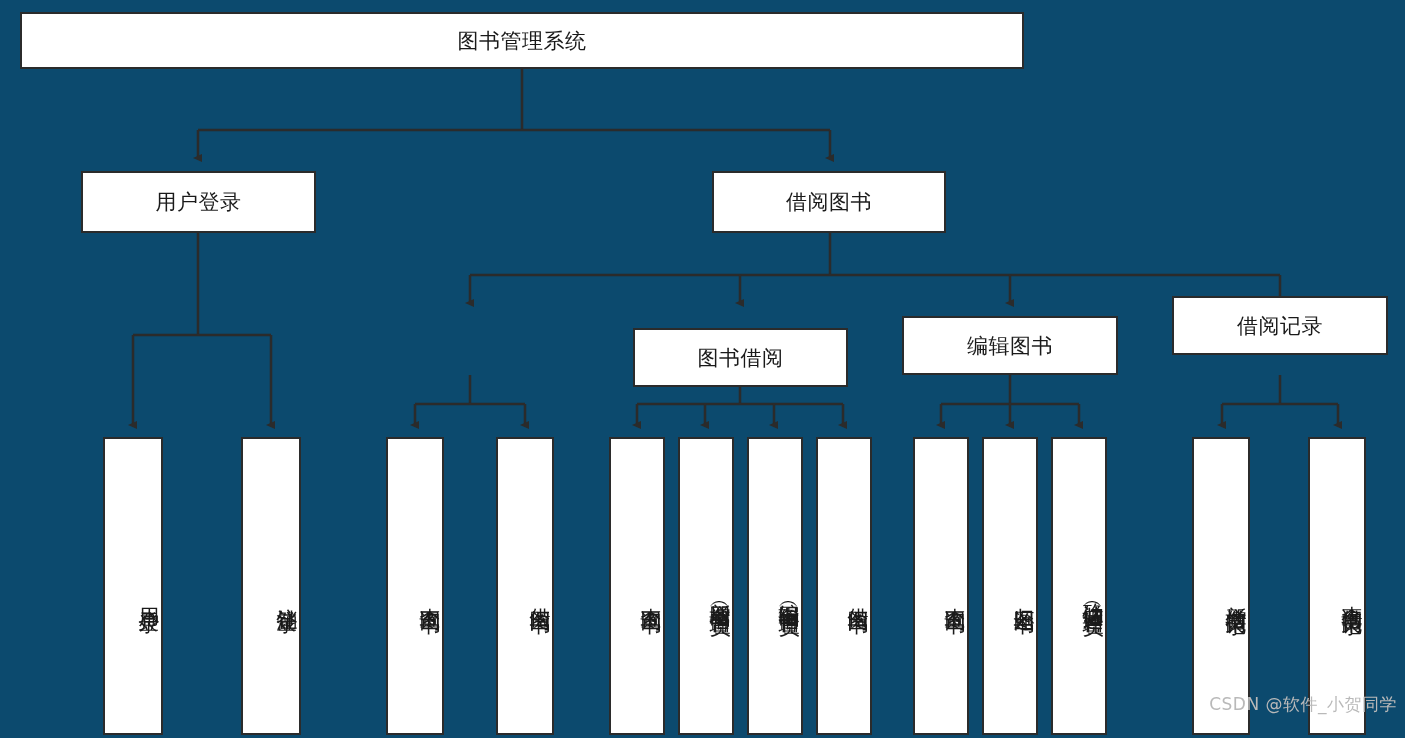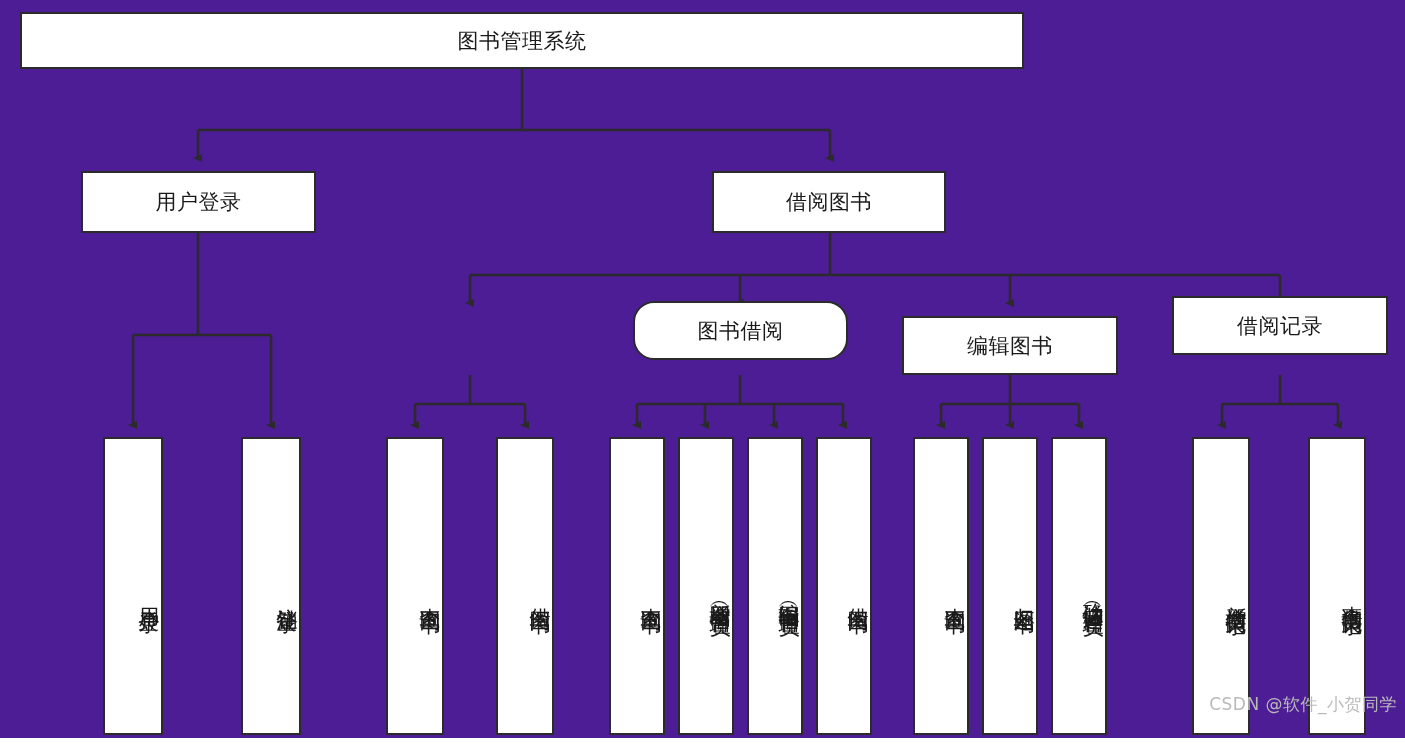--- a/index.html
+++ b/index.html
@@ -7,21 +7,21 @@
     padding: 0;
     background: #ffffff;
   }
   body {
     font-family: "DejaVu Sans", "Liberation Sans", sans-serif;
   }
   #canvas {
     position: relative;
     width: 1405px;
     height: 738px;
-    background: #4c1d95;
+    background: #0c4a6e;
     overflow: hidden;
   }
   #wires {
     position: absolute;
     left: 0;
     top: 0;
     width: 1405px;
     height: 747px;
   }
   .node {
@@ -124,21 +124,21 @@
     <span>图书管理系统</span>
   </div>
 
   <div class="node horiz" style="left:81px; top:171px; width:235px; height:62px;">
     <span>用户登录</span>
   </div>
   <div class="node horiz" style="left:712px; top:171px; width:234px; height:62px;">
     <span>借阅图书</span>
   </div>
 
-  <div class="node horiz" style="left:633px; top:301px; width:215px; height:59px;border-radius:21px;">
+  <div class="node horiz" style="left:633px; top:328px; width:215px; height:59px;">
     <span>图书借阅</span>
   </div>
   <div class="node horiz" style="left:902px; top:316px; width:216px; height:59px;">
     <span>编辑图书</span>
   </div>
   <div class="node horiz" style="left:1172px; top:296px; width:216px; height:59px;">
     <span>借阅记录</span>
   </div>
 
   <div class="node vert" style="left:103px; top:437px; width:60px; height:298px;">

